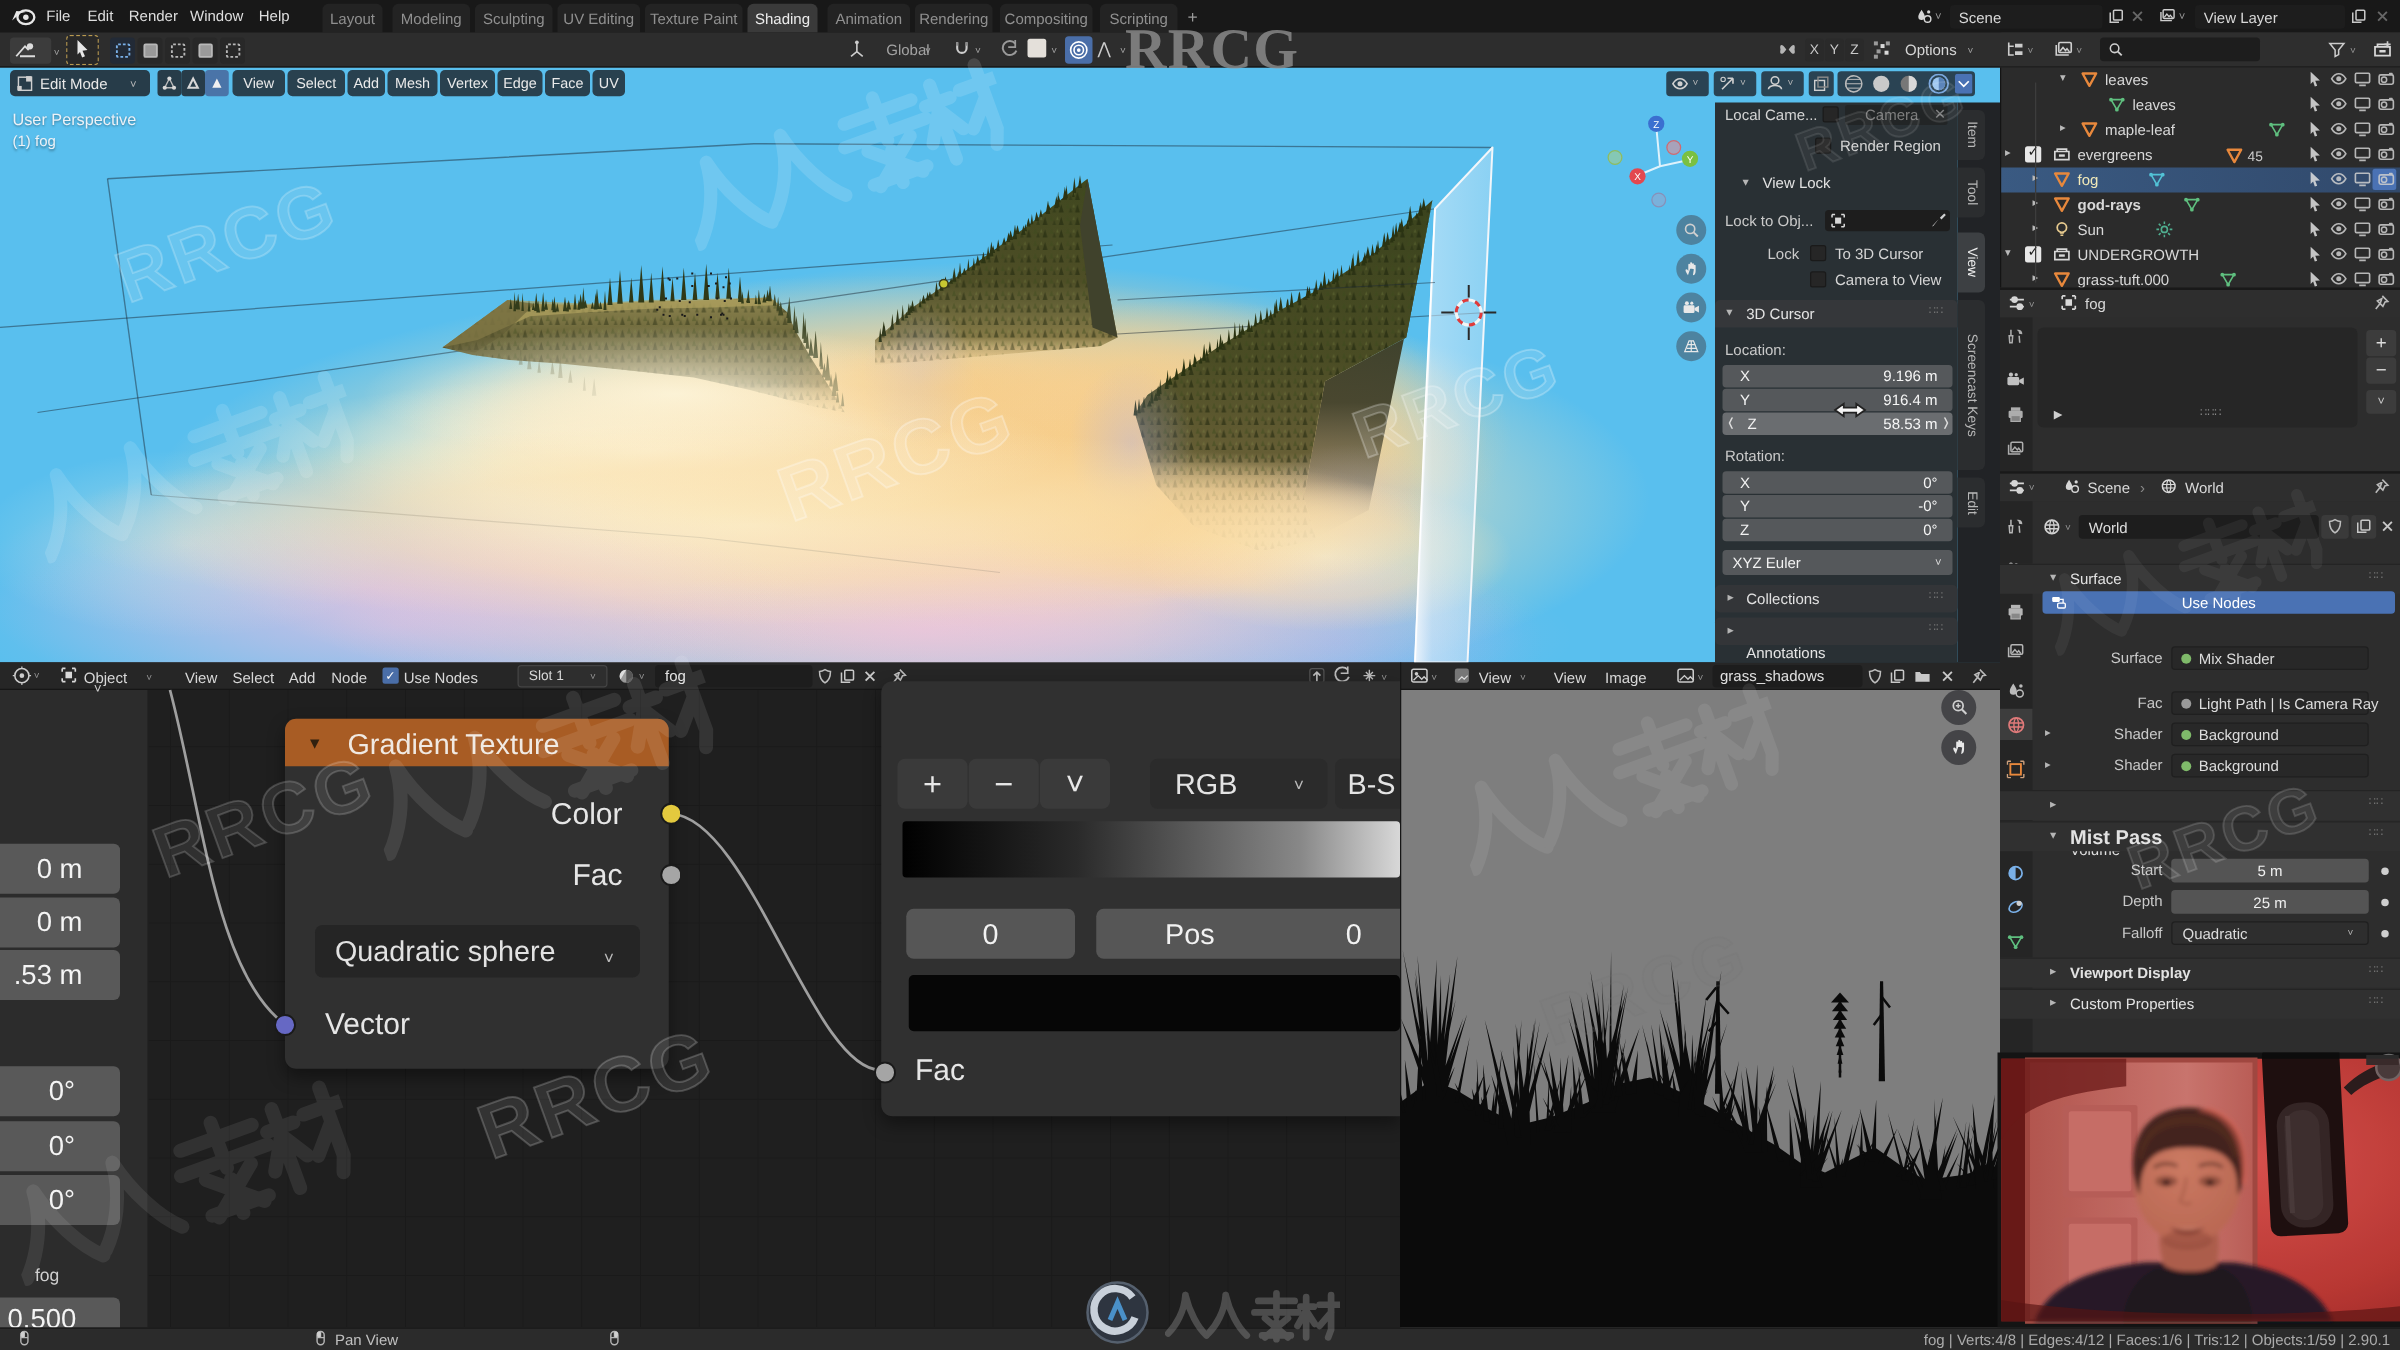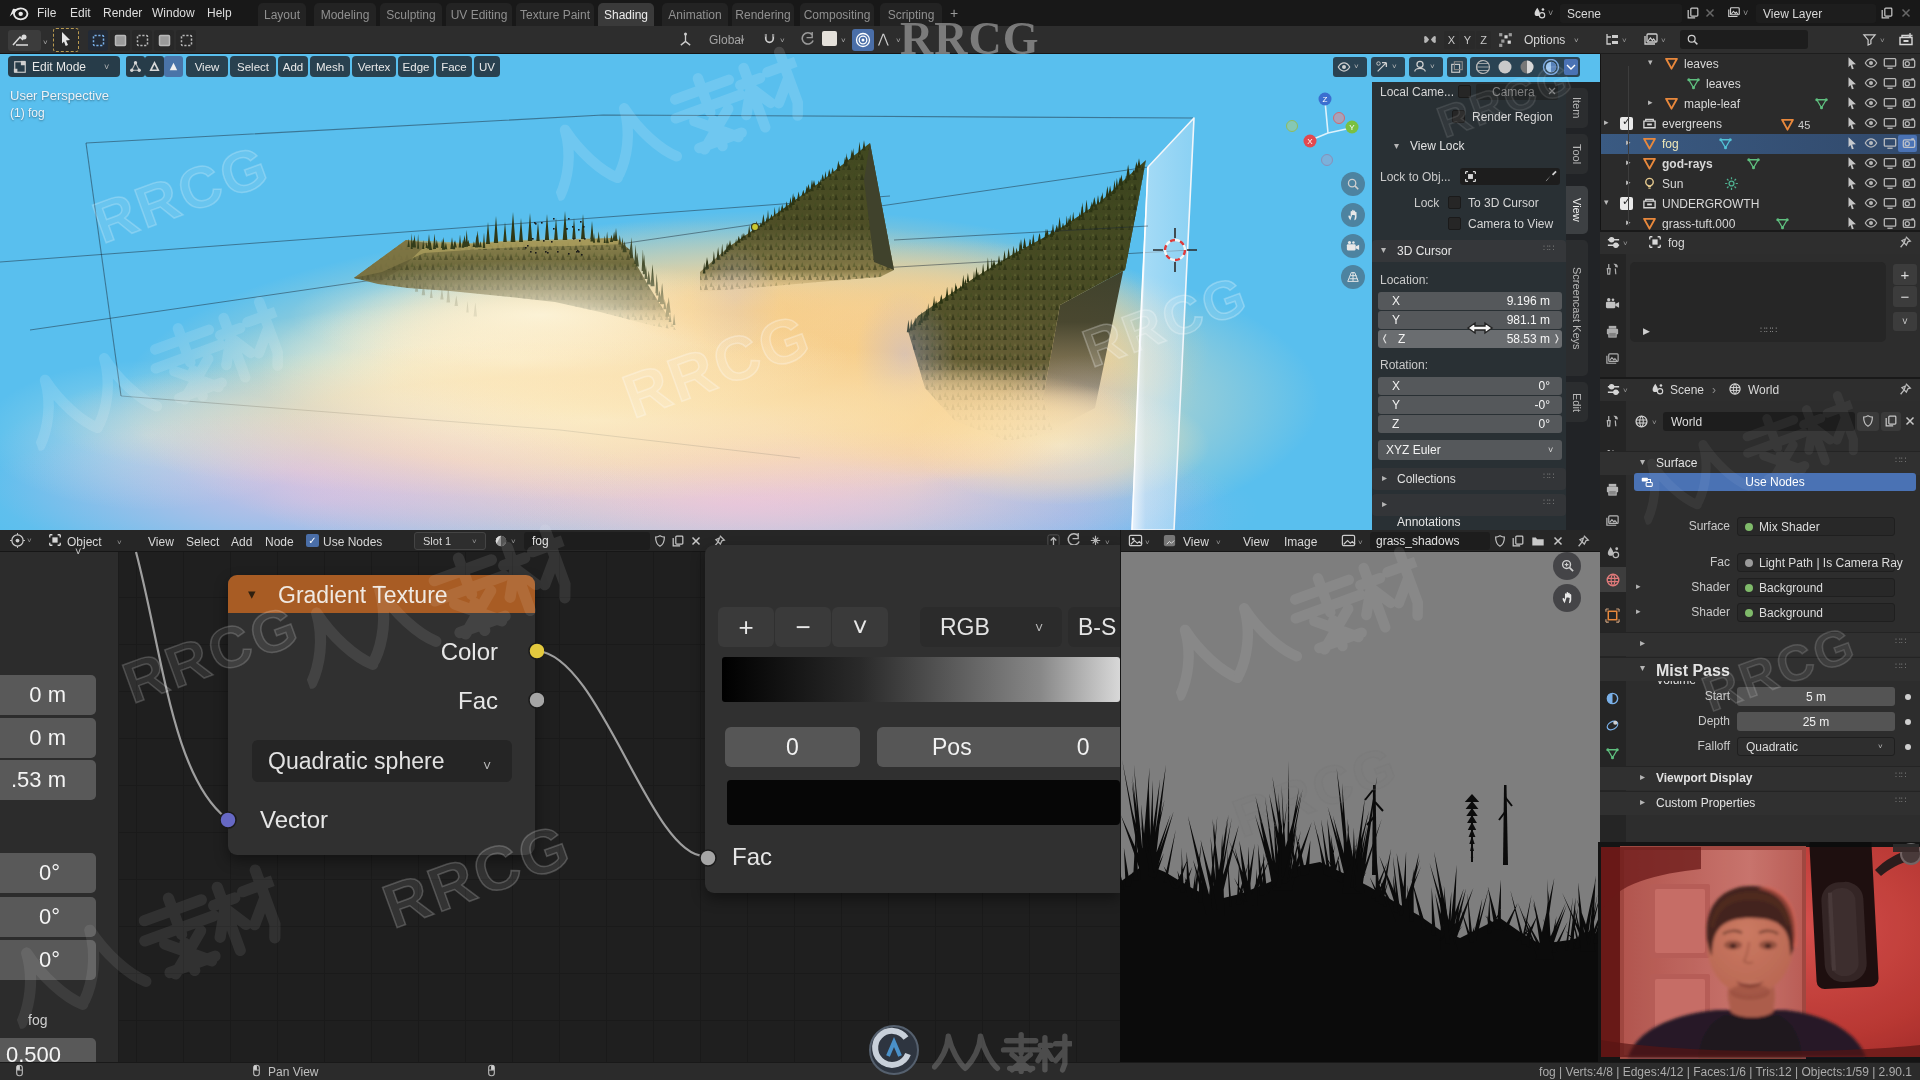--- a/index.html
+++ b/index.html
@@ -543,21 +543,21 @@
 <div class="abs" style="left:1372px;top:240px;width:194px;height:22px;background:#35373a;border-radius:4px 4px 0 0"></div>
 <div class="abs" style="left:1381px;top:244px;font-size:10px;color:#b5b5b5;font-weight:normal;white-space:nowrap;">▾</div>
 <div class="abs" style="left:1397px;top:244px;font-size:12px;color:#e4e4e4;font-weight:normal;white-space:nowrap;">3D Cursor</div>
 <div class="abs" style="left:1543px;top:243px;font-size:9px;color:#777;font-weight:normal;white-space:nowrap;">∷∷</div>
 <div class="abs" style="left:1380px;top:273px;font-size:12px;color:#cacaca;font-weight:normal;white-space:nowrap;">Location:</div>
 <div class="abs" style="left:1378px;top:292px;width:184px;height:18px;background:#55585b;border-radius:3px"></div>
 <div class="abs" style="left:1392px;top:294px;font-size:12px;color:#f2f2f2;font-weight:normal;white-space:nowrap;">X</div>
 <div class="abs" style="left:1378px;top:292px;width:172px;height:18px;color:#f6f6f6;font-size:12px;display:flex;align-items:center;justify-content:flex-end">9.196 m</div>
 <div class="abs" style="left:1378px;top:311px;width:184px;height:18px;background:#55585b;border-radius:3px"></div>
 <div class="abs" style="left:1392px;top:313px;font-size:12px;color:#f2f2f2;font-weight:normal;white-space:nowrap;">Y</div>
-<div class="abs" style="left:1378px;top:311px;width:172px;height:18px;color:#f6f6f6;font-size:12px;display:flex;align-items:center;justify-content:flex-end">981.1 m</div>
+<div class="abs" style="left:1378px;top:311px;width:172px;height:18px;color:#f6f6f6;font-size:12px;display:flex;align-items:center;justify-content:flex-end">916.4 m</div>
 <div class="abs" style="left:1378px;top:330px;width:184px;height:18px;background:#6a6d70;border-radius:3px"></div>
 <div class="abs" style="left:1398px;top:332px;font-size:12px;color:#f2f2f2;font-weight:normal;white-space:nowrap;">Z</div>
 <div class="abs" style="left:1378px;top:330px;width:172px;height:18px;color:#f6f6f6;font-size:12px;display:flex;align-items:center;justify-content:flex-end">58.53 m</div>
 <div class="abs" style="left:1381px;top:333px;font-size:9px;color:#ddd;font-weight:normal;white-space:nowrap;">❬</div>
 <div class="abs" style="left:1553px;top:333px;font-size:9px;color:#ddd;font-weight:normal;white-space:nowrap;">❭</div>
 <svg class="abs" style="left:1466px;top:320px" width="28" height="16" viewBox="0 0 28 16">
     <path d="M2,8 L9,3 V6 H19 V3 L26,8 L19,13 V10 H9 V13 Z" fill="#f5f5f5" stroke="#222" stroke-width="1.4"></path>
   </svg>
 <div class="abs" style="left:1380px;top:358px;font-size:12px;color:#cacaca;font-weight:normal;white-space:nowrap;">Rotation:</div>
 <div class="abs" style="left:1378px;top:377px;width:184px;height:18px;background:#55585b;border-radius:3px"></div>

